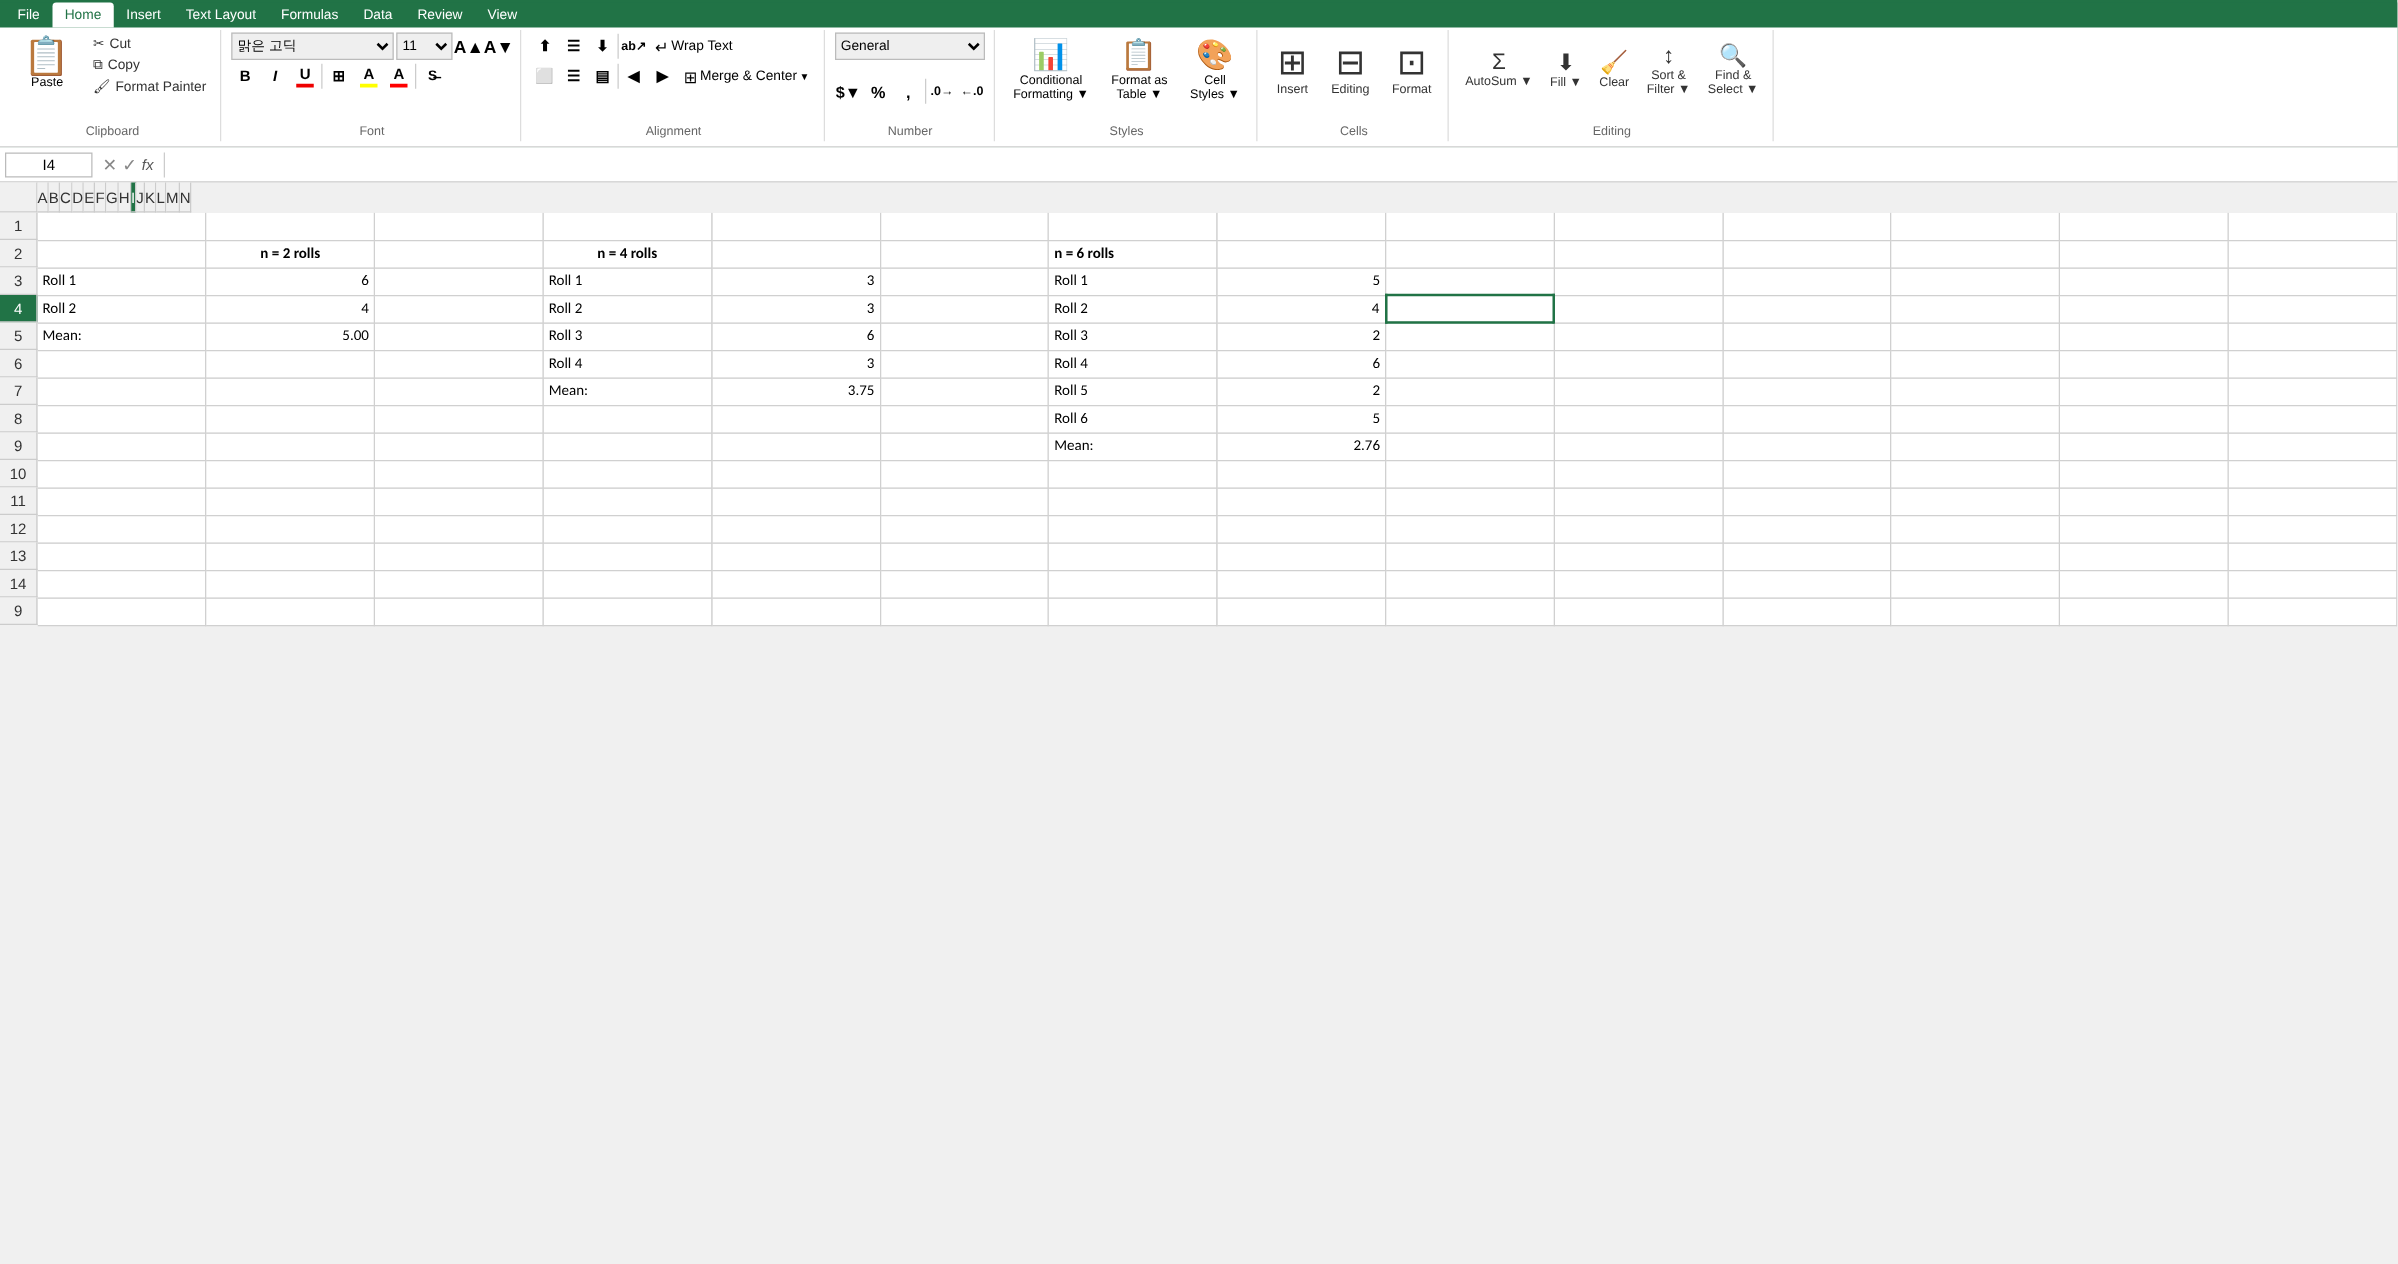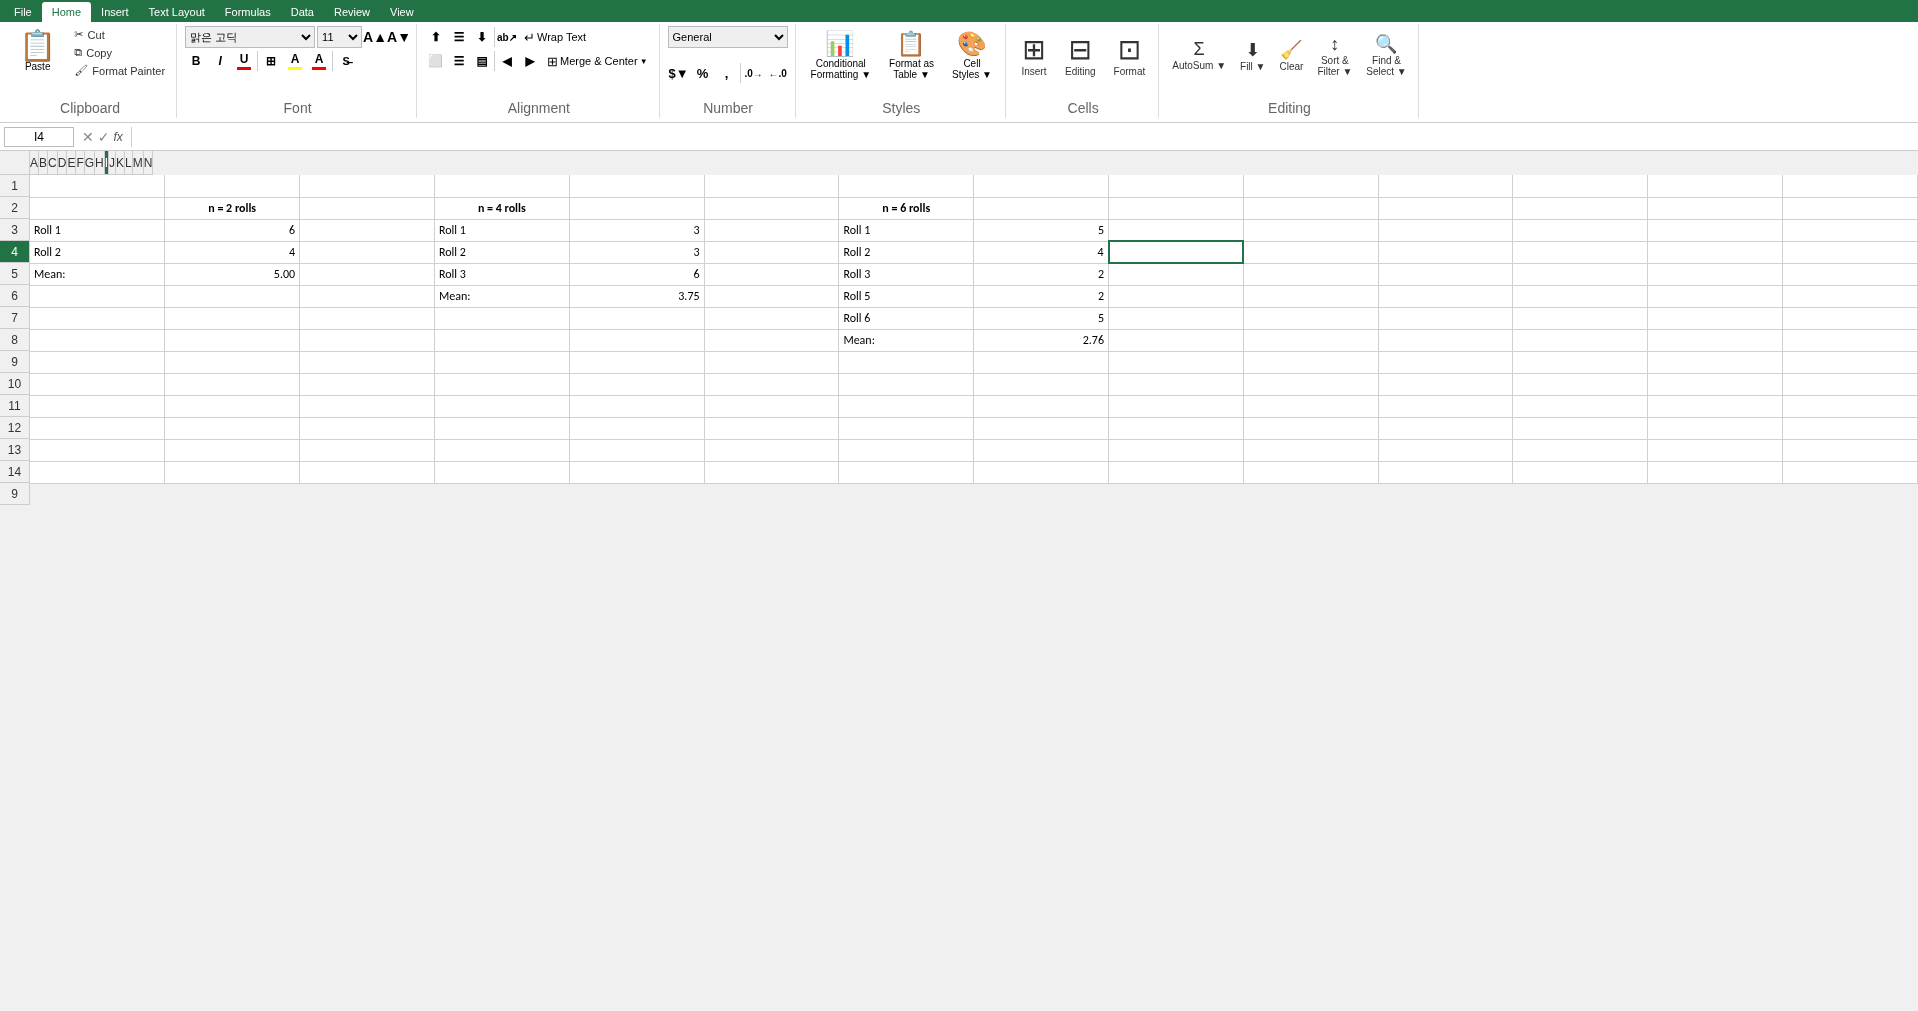--- a/index.html
+++ b/index.html
@@ -8,21 +8,21 @@
     
     .ribbon { background: #217346; padding: 2px 0 0 0; }
     .ribbon-tabs { display: flex; background: #217346; padding: 0 4px; }
     .ribbon-tab { color: white; font-size: 11px; padding: 4px 10px; cursor: pointer; text-align: center; }
     .ribbon-tab.active { background: white; color: #217346; border-radius: 3px 3px 0 0; }
     
     .ribbon-content { background: white; border-bottom: 1px solid #ccc; padding: 2px 4px 4px 4px; display: flex; align-items: stretch; gap: 2px; min-height: 96px; }
     
     .ribbon-group { display: flex; flex-direction: column; align-items: center; padding: 2px 6px; border-right: 1px solid #ddd; min-width: 60px; }
     .ribbon-group-items { display: flex; flex: 1; align-items: flex-start; gap: 2px; flex-wrap: wrap; }
-    .ribbon-group-label { font-size: 14px; color: #666; margin-top: 16px; white-space: nowrap; }
+    .ribbon-group-label { font-size: 10px; color: #666; margin-top: 16px; white-space: nowrap; }
     
     .ribbon-btn { display: flex; flex-direction: column; align-items: center; justify-content: center; padding: 2px 4px; cursor: pointer; border: 1px solid transparent; border-radius: 2px; min-width: 28px; font-size: 10px; color: #333; text-align: center; }
     .ribbon-btn .icon { font-size: 18px; line-height: 1.2; }
     .ribbon-btn.large { flex-direction: column; padding: 4px 6px; min-width: 40px; }
     .ribbon-btn.large .icon { font-size: 28px; }
 
     
     .formula-bar { background: white; border-bottom: 1px solid #ccc; display: flex; align-items: center; height: 28px; padding: 0 4px; gap: 4px; }
     .cell-ref { width: 70px; border: 1px solid #bbb; padding: 2px 4px; font-size: 12px; text-align: center; }
     .formula-input { flex: 1; border: none; outline: none; font-size: 12px; padding: 2px; }
@@ -356,21 +356,21 @@
           <td class="col-n empty"></td>
         </tr>
 
         <tr>
           <td class="col-a empty"></td>
           <td class="col-b header-row" style="text-align:center;font-size:12px;">n = 2 rolls</td>
           <td class="col-c empty"></td>
           <td class="col-d header-row" style="text-align:center;font-size:12px;">n = 4 rolls</td>
           <td class="col-e empty"></td>
           <td class="col-f empty"></td>
-          <td class="col-g header-row" style="text-align:center;font-size:12px;">n = 6 rolls</td>
+          <td class="col-g header-row" style="text-align:left;font-size:12px;">n = 6 rolls</td>
           <td class="col-h empty"></td>
           <td class="col-i empty"></td>
           <td class="col-j empty"></td>
           <td class="col-k empty"></td>
           <td class="col-l empty"></td>
           <td class="col-m empty"></td>
           <td class="col-n empty"></td>
         </tr>
 
         <tr>
@@ -417,20 +417,36 @@
           <td class="col-g">Roll 3</td>
           <td class="col-h value-cell">2</td>
           <td class="col-i empty"></td>
           <td class="col-j empty"></td>
           <td class="col-k empty"></td>
           <td class="col-l empty"></td>
           <td class="col-m empty"></td>
           <td class="col-n empty"></td>
         </tr>
 
+        <tr>
+          <td class="col-a empty"></td>
+          <td class="col-b empty"></td>
+          <td class="col-c empty"></td>
+          <td class="col-d">Roll 4</td>
+          <td class="col-e value-cell">3</td>
+          <td class="col-f empty"></td>
+          <td class="col-g">Roll 4</td>
+          <td class="col-h value-cell">6</td>
+          <td class="col-i empty"></td>
+          <td class="col-j empty"></td>
+          <td class="col-k empty"></td>
+          <td class="col-l empty"></td>
+          <td class="col-m empty"></td>
+          <td class="col-n empty"></td>
+        </tr>
 
         <tr>
           <td class="col-a empty"></td>
           <td class="col-b empty"></td>
           <td class="col-c empty"></td>
           <td class="col-d mean-label">Mean:</td>
           <td class="col-e mean-value">3.75</td>
           <td class="col-f empty"></td>
           <td class="col-g">Roll 5</td>
           <td class="col-h value-cell">2</td>

